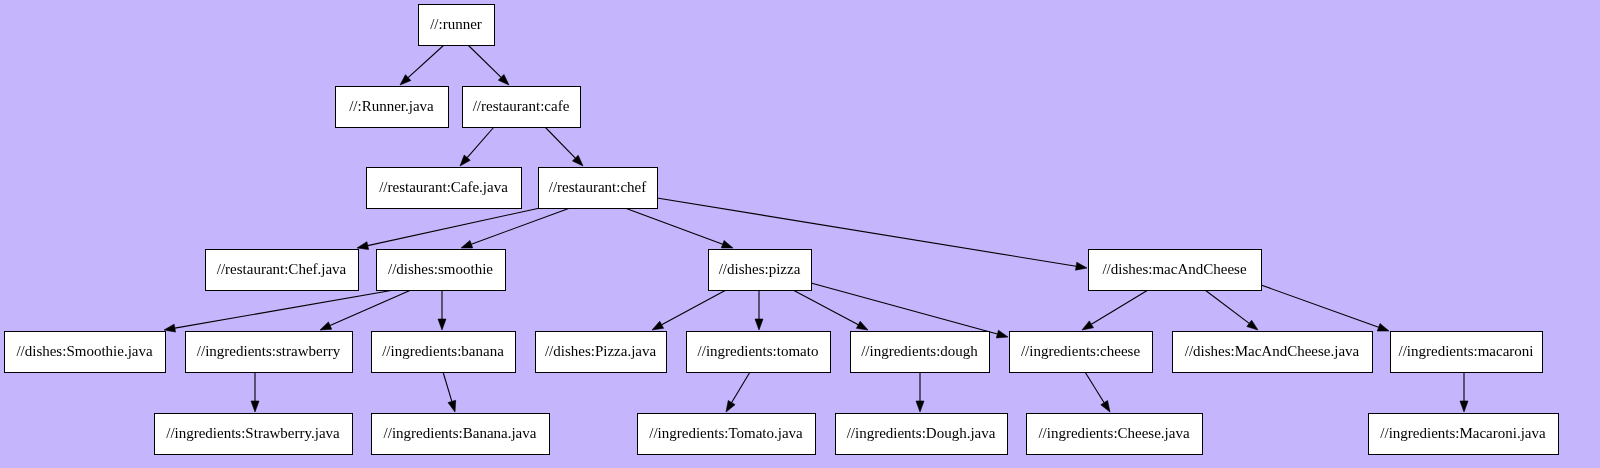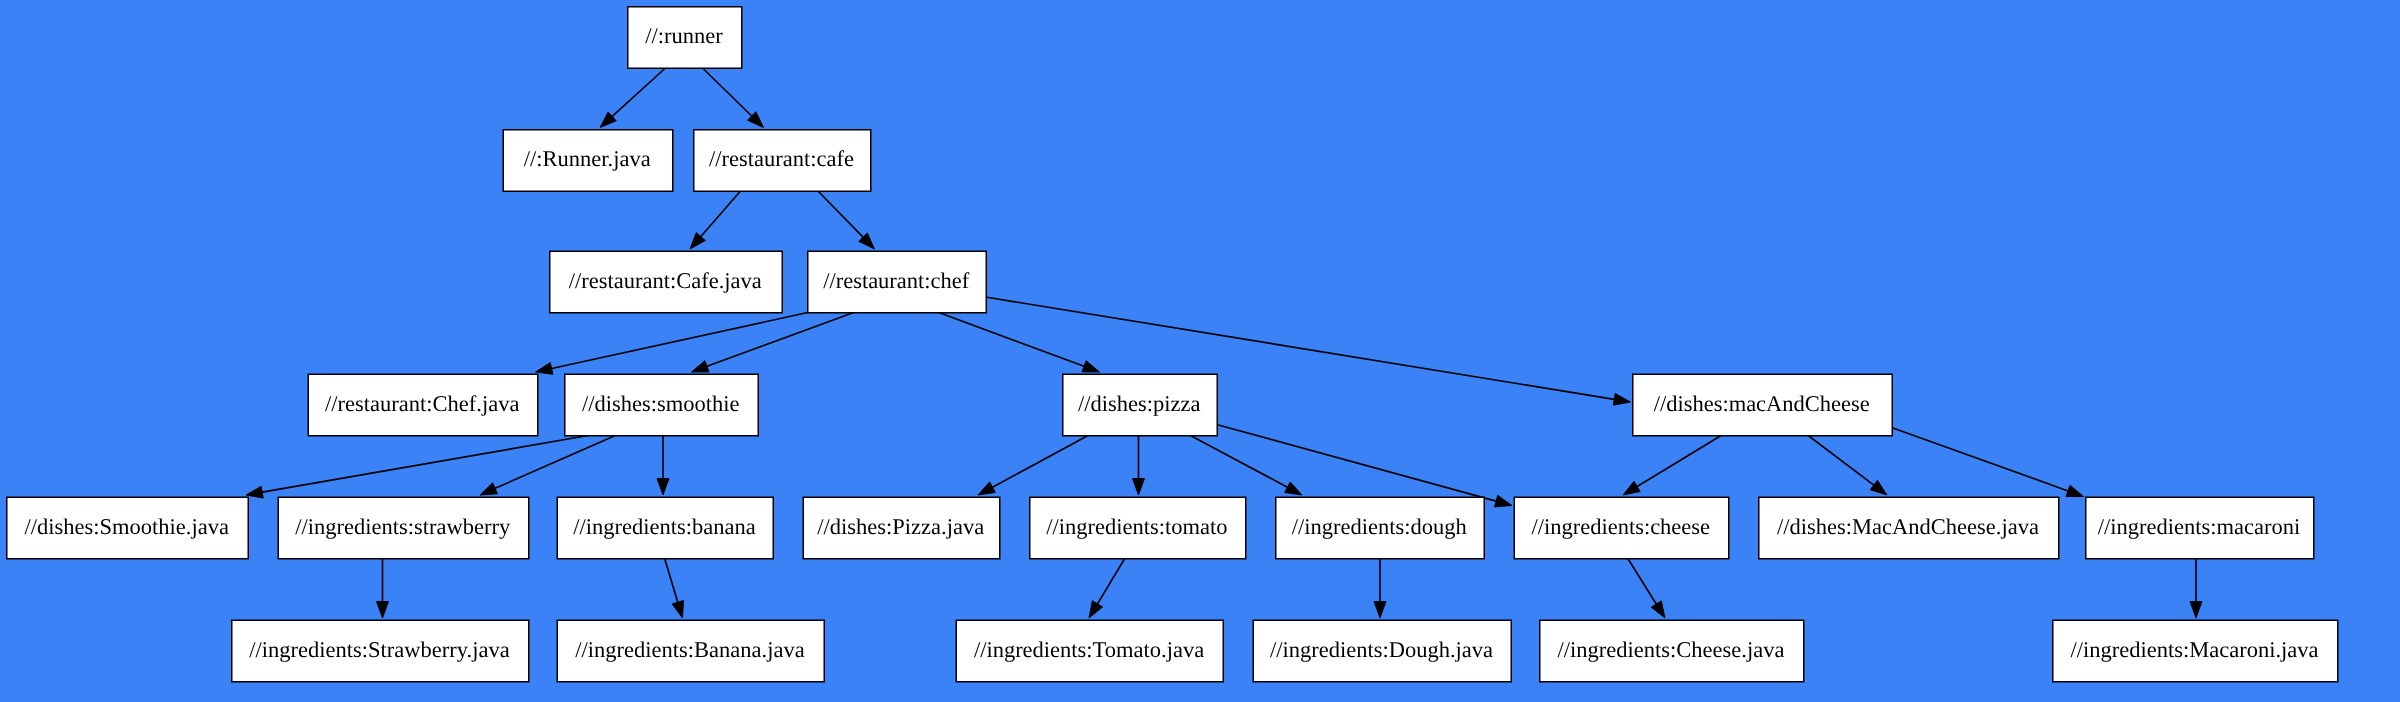--- a/index.html
+++ b/index.html
@@ -4,21 +4,21 @@
 <style>
   html, body {
     margin: 0;
     padding: 0;
     background: #ffffff;
   }
   #graph-canvas {
     position: relative;
     width: 1600px;
     height: 468px;
-    background: #3b82f6;
+    background: #c4b5fd;
     overflow: hidden;
     font-family: "Liberation Serif", "DejaVu Serif", serif;
   }
   #graph-svg {
     position: absolute;
     top: 0;
     left: 0;
     width: 1600px;
     height: 468px;
     display: block;

